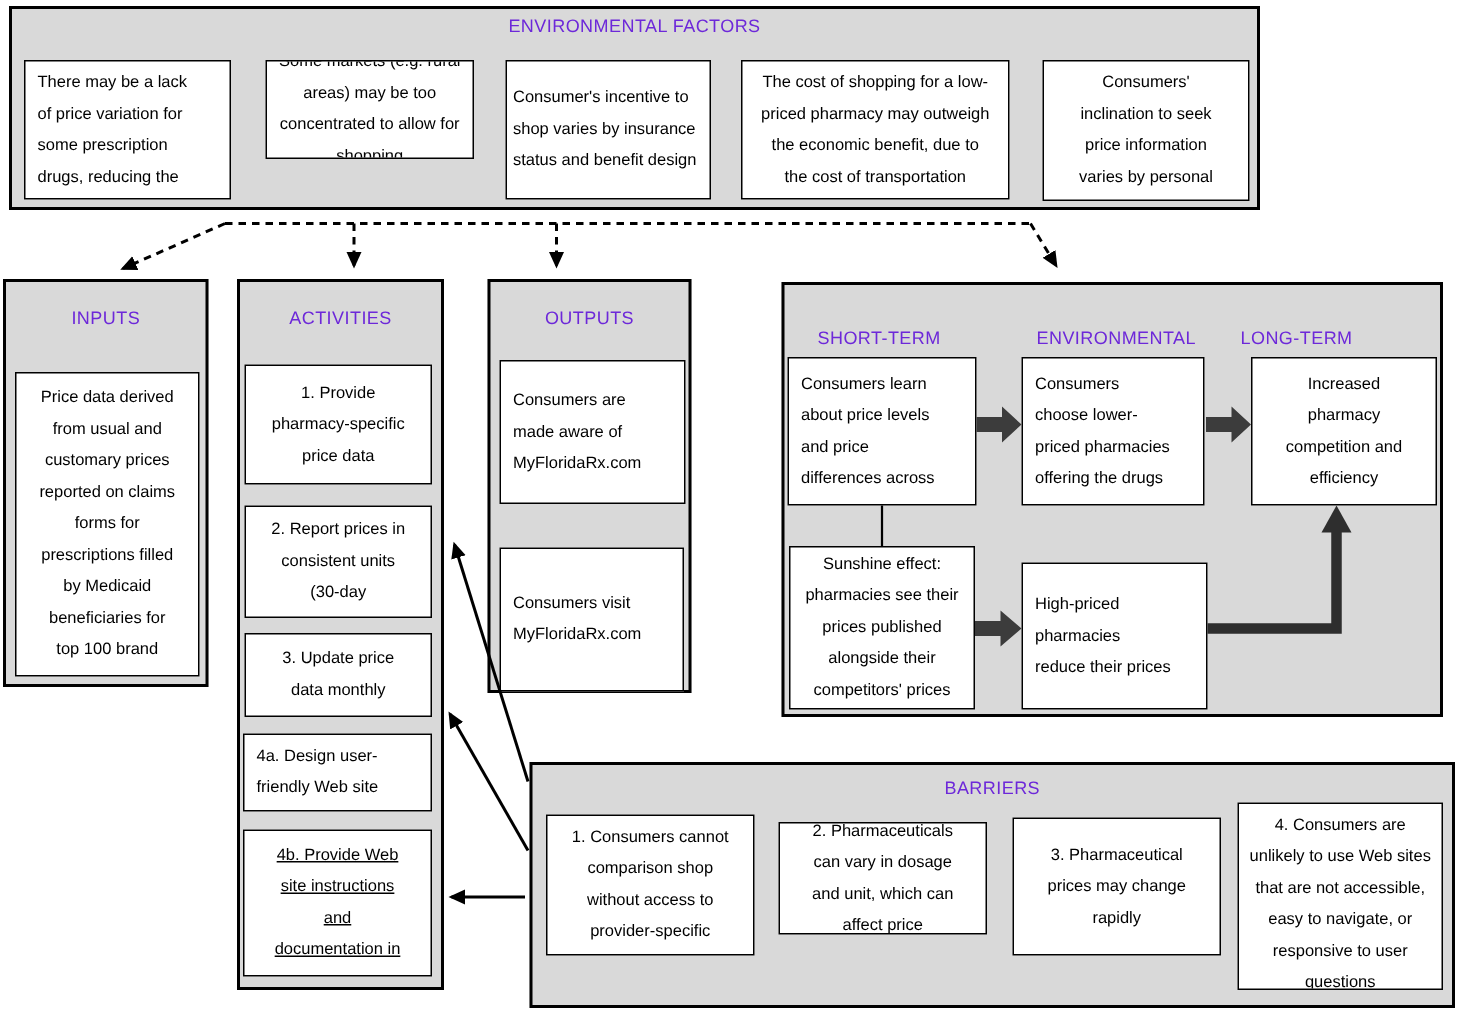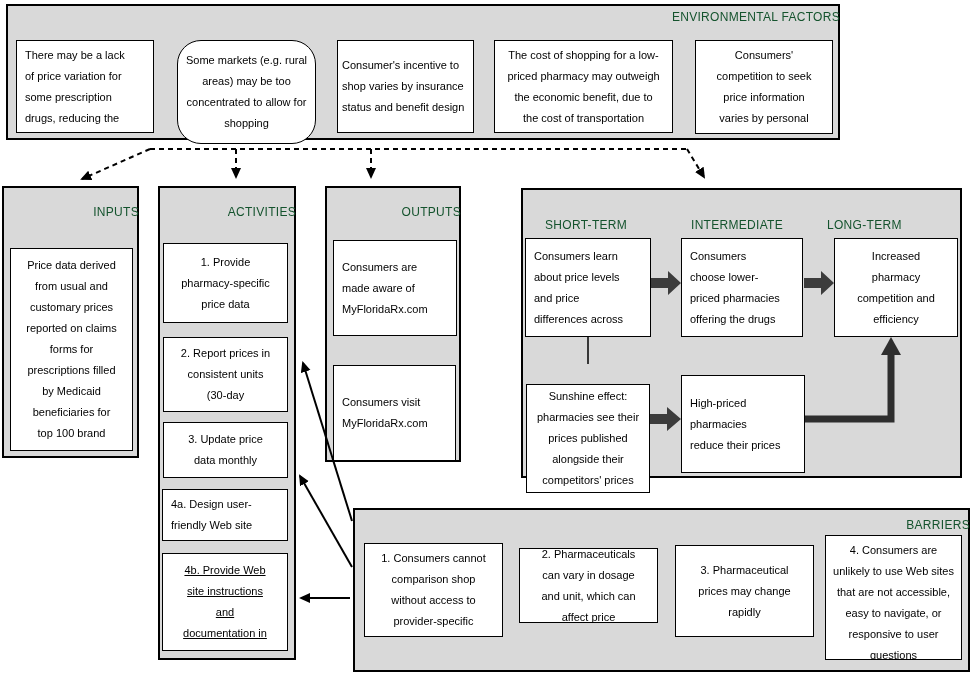--- a/index.html
+++ b/index.html
@@ -3,22 +3,22 @@
 <meta charset="utf-8">
 <style>
   html,body{margin:0;padding:0;background:#fff;}
   #canvas{
     position:relative;width:974px;height:674px;background:#ffffff;
     font-family:"Liberation Sans","DejaVu Sans",sans-serif;color:#000;
     overflow:hidden;
   }
   .panel{position:absolute;background:#d9d9d9;border:2px solid #000;box-sizing:border-box;}
   .panel-title{
-    position:absolute;font-size:12px;line-height:14px;color:#14532d;
-    text-align:right;white-space:nowrap;letter-spacing:.3px;
+    position:absolute;font-size:12px;line-height:14px;color:#6d28d9;
+    text-align:center;white-space:nowrap;letter-spacing:.3px;
   }
   .box{
     position:absolute;background:#ffffff;border:1px solid #000;box-sizing:border-box;
     display:flex;align-items:center;justify-content:center;
     font-size:11px;line-height:21px;text-align:center;
     white-space:pre-line;padding:0 3px;overflow:hidden;
   }
   .ta-l{text-align:left;justify-content:flex-start;padding-left:8px;padding-right:2px;}
   .va-t{align-items:flex-start;padding-top:4px;}
   svg.arrows{position:absolute;left:0;top:0;pointer-events:none;}
@@ -27,33 +27,33 @@
 <body>
 
 <div id="canvas">
 
   <div class="panel" style="left:6px;top:4px;width:834px;height:136px;"></div>
   <div class="panel-title" style="left:6px;top:10px;width:834px;">ENVIRONMENTAL FACTORS</div>
   <div class="box ta-l" style="left:16px;top:40px;width:138px;height:93px;">There may be a lack
 of price variation for
 some prescription
 drugs, reducing the</div>
-  <div class="box" style="left:177px;top:40px;width:139px;height:104px;border-radius:24px;">Some markets (e.g. rural
+  <div class="box" style="left:177px;top:40px;width:139px;height:66px;">Some markets (e.g. rural
 areas) may be too
 concentrated to allow for
 shopping</div>
   <div class="box ta-l" style="left:337px;top:40px;width:137px;height:93px;padding-left:4px;">Consumer's incentive to
 shop varies by insurance
 status and benefit design</div>
   <div class="box" style="left:494px;top:40px;width:179px;height:93px;">The cost of shopping for a low-
 priced pharmacy may outweigh
 the economic benefit, due to
 the cost of transportation</div>
   <div class="box" style="left:695px;top:40px;width:138px;height:94px;">Consumers'
-competition to seek
+inclination to seek
 price information
 varies by personal</div>
 
   <div class="panel" style="left:2px;top:186px;width:137px;height:272px;"></div>
   <div class="panel-title" style="left:2px;top:205px;width:137px;">INPUTS</div>
   <div class="box" style="left:10px;top:248px;width:123px;height:203px;">Price data derived
 from usual and
 customary prices
 reported on claims
 forms for
@@ -82,27 +82,27 @@
   <div class="panel" style="left:325px;top:186px;width:136px;height:276px;"></div>
   <div class="panel-title" style="left:325px;top:205px;width:136px;">OUTPUTS</div>
   <div class="box ta-l" style="left:333px;top:240px;width:124px;height:96px;">Consumers are
 made aware of
 MyFloridaRx.com</div>
   <div class="box ta-l" style="left:333px;top:365px;width:123px;height:96px;">Consumers visit
 MyFloridaRx.com</div>
 
   <div class="panel" style="left:521px;top:188px;width:441px;height:290px;"></div>
   <div class="panel-title" style="left:545px;top:218px;">SHORT-TERM</div>
-  <div class="panel-title" style="left:691px;top:218px;">INTERMEDIATE</div>
+  <div class="panel-title" style="left:691px;top:218px;">ENVIRONMENTAL</div>
   <div class="panel-title" style="left:827px;top:218px;">LONG-TERM</div>
   <div class="box ta-l" style="left:525px;top:238px;width:126px;height:99px;">Consumers learn
 about price levels
 and price
 differences across</div>
-  <div class="box" style="left:526px;top:364px;width:124px;height:109px;margin-top:20px;">Sunshine effect:
+  <div class="box" style="left:526px;top:364px;width:124px;height:109px;">Sunshine effect:
 pharmacies see their
 prices published
 alongside their
 competitors' prices</div>
   <div class="box ta-l" style="left:681px;top:238px;width:122px;height:99px;">Consumers
 choose lower-
 priced pharmacies
 offering the drugs</div>
   <div class="box ta-l" style="left:681px;top:375px;width:124px;height:98px;">High-priced
 pharmacies

